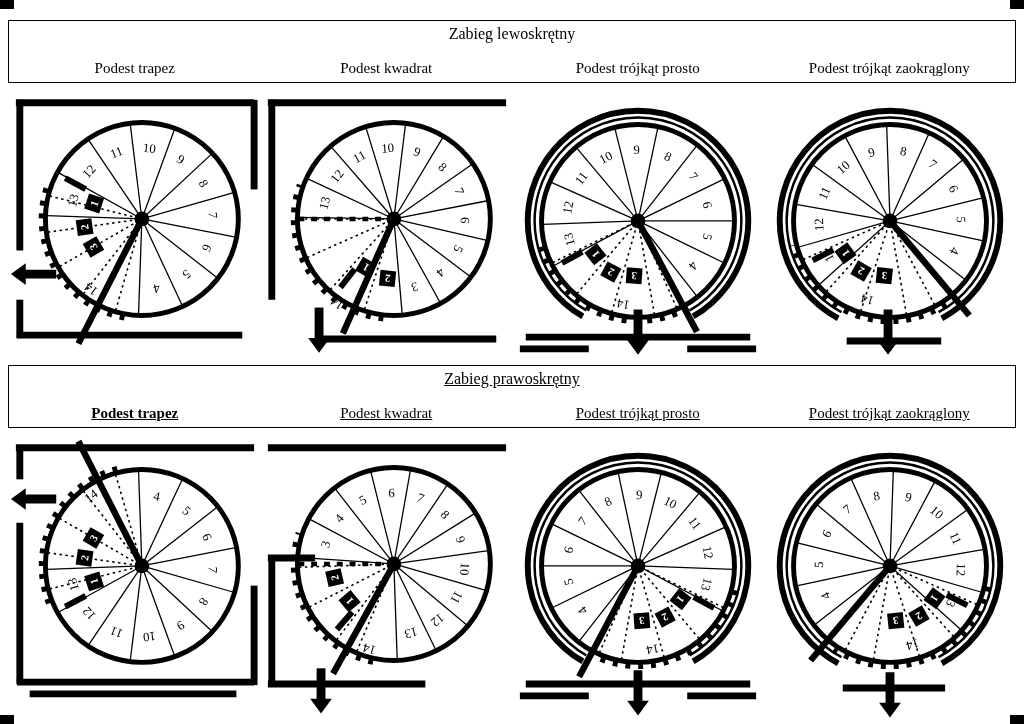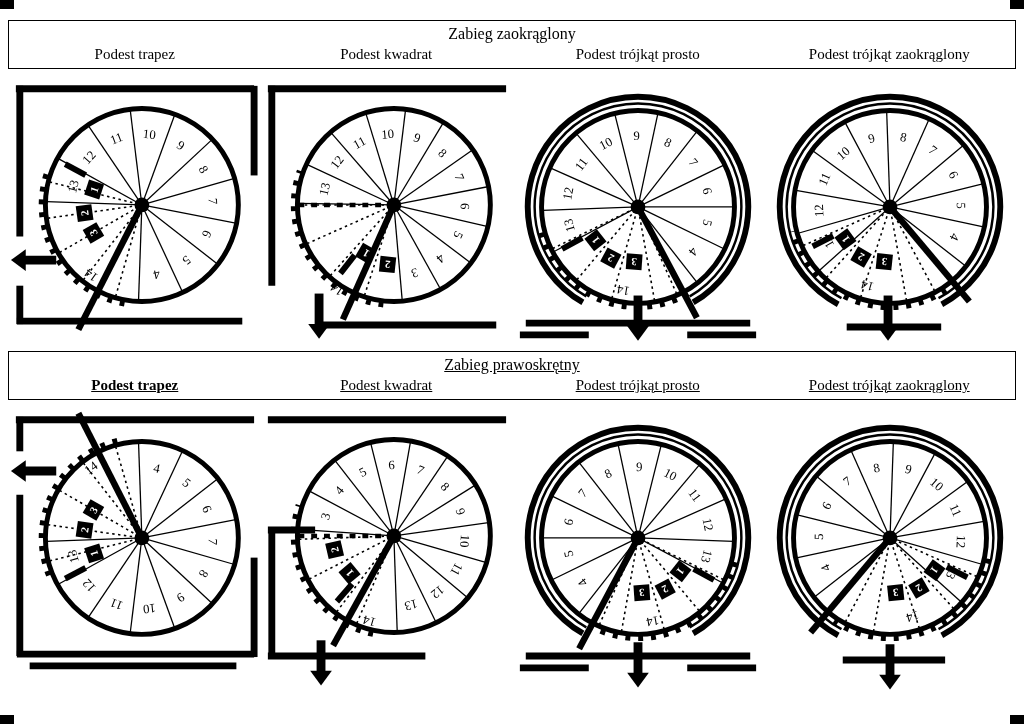--- a/index.html
+++ b/index.html
@@ -6,36 +6,36 @@
   body{width:1024px;height:724px;overflow:hidden;font-family:"Liberation Serif",serif;color:#000;}
   .sheet{position:relative;width:1024px;height:724px;box-sizing:border-box;padding:20px 8px 0 8px;}
   .crop{position:absolute;background:#000;width:14px;height:9px;}
   .crop.tl{left:0;top:0;}
   .crop.tr{right:0;top:0;}
   .crop.bl{left:0;bottom:0;}
   .crop.br{right:0;bottom:0;}
   .hbox{border:1.6px solid #000;padding:3px 0 4px 0;background:#fff;}
   .hbox.second{margin-top:6px;text-decoration:underline;}
   .htitle{text-align:center;font-size:16px;line-height:20px;}
-  .hlabels{display:grid;grid-template-columns:repeat(4,1fr);text-align:center;font-size:15px;line-height:19px;margin-top:1px;}
+  .hlabels{display:grid;grid-template-columns:repeat(4,1fr);text-align:center;font-size:15px;line-height:19px;margin-top:15px;}
   .drow{display:grid;grid-template-columns:repeat(4,1fr);margin-top:8px;}
   .drow svg{width:100%;display:block;}
 </style>
 </head>
 <body>
 
 <div class="sheet">
   <div class="crop tl"></div>
   <div class="crop tr"></div>
   <div class="crop bl"></div>
   <div class="crop br"></div>
 
   <section>
     <div class="hbox">
-      <div class="htitle">Zabieg zaokrąglony</div>
+      <div class="htitle">Zabieg lewoskrętny</div>
       <div class="hlabels">
         <span>Podest trapez</span>
         <span>Podest kwadrat</span>
         <span>Podest trójkąt prosto</span>
         <span>Podest trójkąt zaokrąglony</span>
       </div>
     </div>
     <div class="drow">
       <svg id="svg-0-0" viewBox="0 0 256 272">
           <line x1="8" y1="12" x2="250" y2="12" stroke="#000" stroke-width="7" stroke-linecap="butt"></line>

